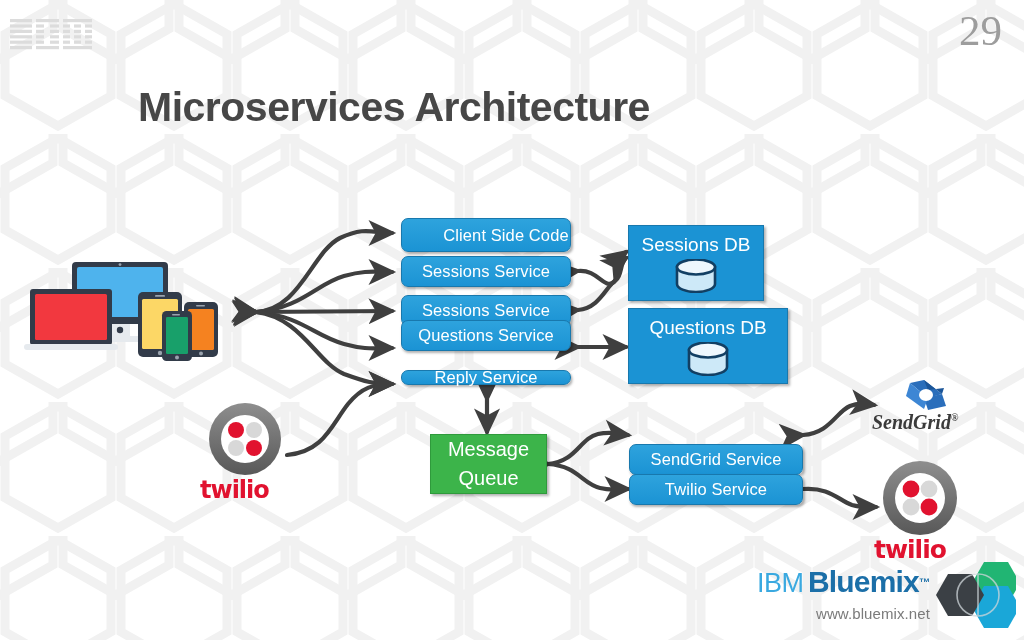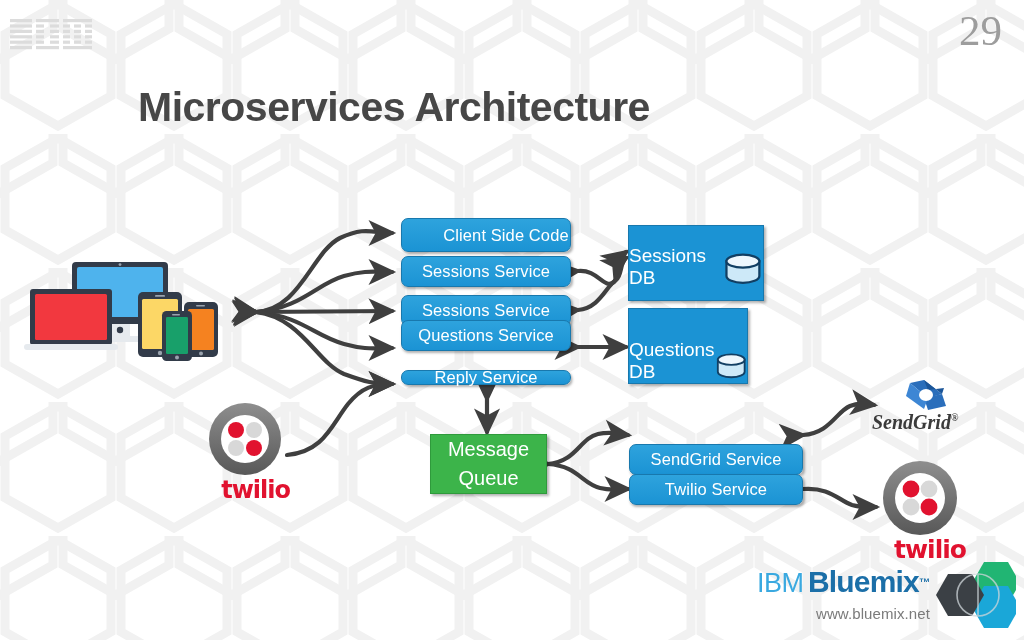--- a/index.html
+++ b/index.html
@@ -35,36 +35,36 @@
     box-shadow:1.5px 2px 2.5px rgba(0,0,0,0.30);
     color:#ffffff;
     display:flex; align-items:center; justify-content:center;
     font-size:16.5px; letter-spacing:0.1px; white-space:nowrap;
   }
   .dbbox {
     background:#1b93d4;
     border:1.5px solid #1878ad;
     box-shadow:1.5px 2px 2.5px rgba(0,0,0,0.30);
     color:#ffffff;
-    display:flex; flex-direction:row; align-items:center; justify-content:flex-start;
+    display:flex; flex-direction:column; align-items:center; justify-content:flex-start;
     padding-top:8px; font-size:19px;
   }
   .mqbox {
     background:#3cb44a;
     border:1.5px solid #2f9a3c;
     box-shadow:1.5px 2px 2.5px rgba(0,0,0,0.30);
     color:#ffffff;
     display:flex; flex-direction:column; align-items:center; justify-content:center;
     font-size:20px; line-height:1.45;
   }
 
   
   .twilio { position:absolute; z-index:4; }
   .twilio .tw-word {
-    text-align:right; color:#e1122f; font-weight:bold;
+    text-align:left; color:#e1122f; font-weight:bold;
     font-family:"DejaVu Sans", sans-serif;
     letter-spacing:-1px;
   }
   
   .sendgrid { position:absolute; z-index:4; }
   .sg-word {
     font-style:italic; font-weight:bold; color:#3b3b3b;
     font-family:"Liberation Serif", serif; white-space:nowrap;
   }
 
@@ -215,21 +215,21 @@
   <span>Reply Service</span>
 </div>
 
 <div class="node dbbox" style="left:628px; top:225px; width:136px; height:76px;">
   <span>Sessions DB</span>
   <svg width="46" height="34" viewBox="0 0 46 34" style="margin-top:3px;">
     <path d="M4,8 L4,25 A19,8 0 0 0 42,25 L42,8 Z" fill="#cde9f8" stroke="#123f63" stroke-width="2.6"></path>
     <ellipse cx="23" cy="8" rx="19" ry="7.5" fill="#eef7fd" stroke="#123f63" stroke-width="2.6"></ellipse>
   </svg>
 </div>
-<div class="node dbbox" style="left:628px; top:308px; width:120px; height:76px;align-items:flex-end;">
+<div class="node dbbox" style="left:628px; top:308px; width:160px; height:76px;">
   <span>Questions DB</span>
   <svg width="46" height="34" viewBox="0 0 46 34" style="margin-top:3px;">
     <path d="M4,8 L4,25 A19,8 0 0 0 42,25 L42,8 Z" fill="#cde9f8" stroke="#123f63" stroke-width="2.6"></path>
     <ellipse cx="23" cy="8" rx="19" ry="7.5" fill="#eef7fd" stroke="#123f63" stroke-width="2.6"></ellipse>
   </svg>
 </div>
 
 <div class="node mqbox" style="left:430px; top:434px; width:117px; height:60px;">
   <span>Message</span>
   <span>Queue</span>

